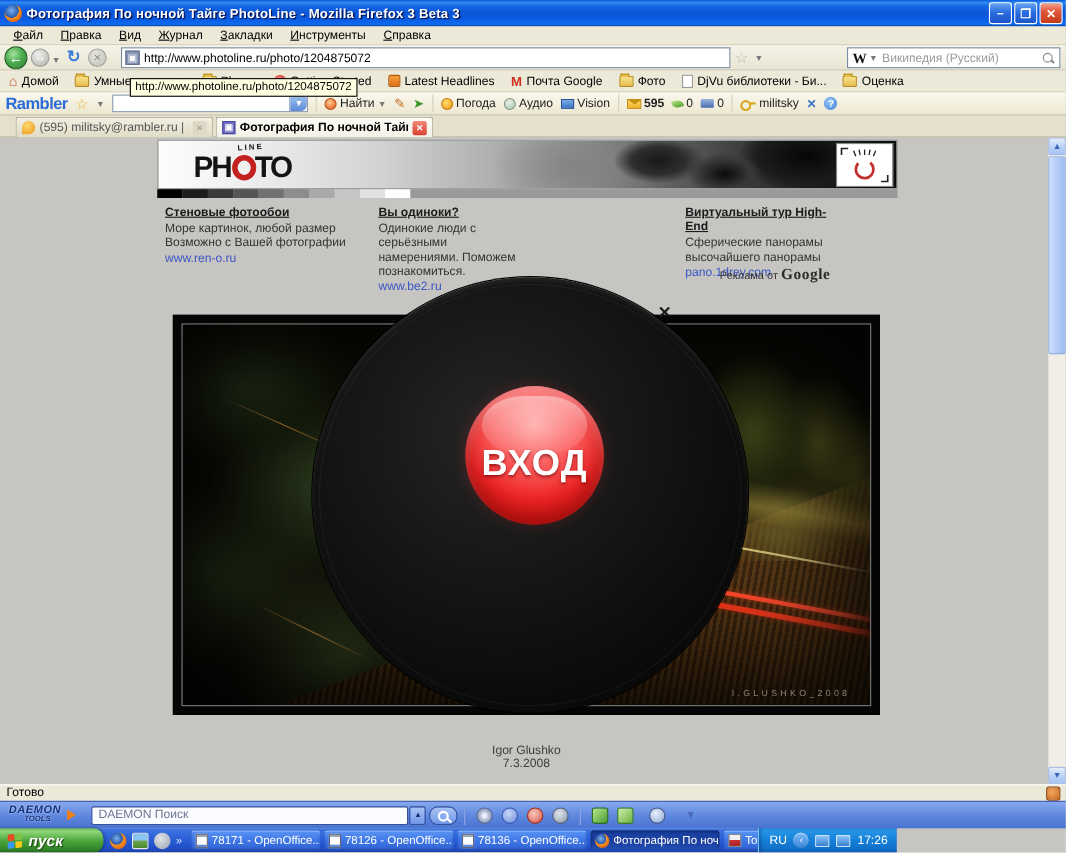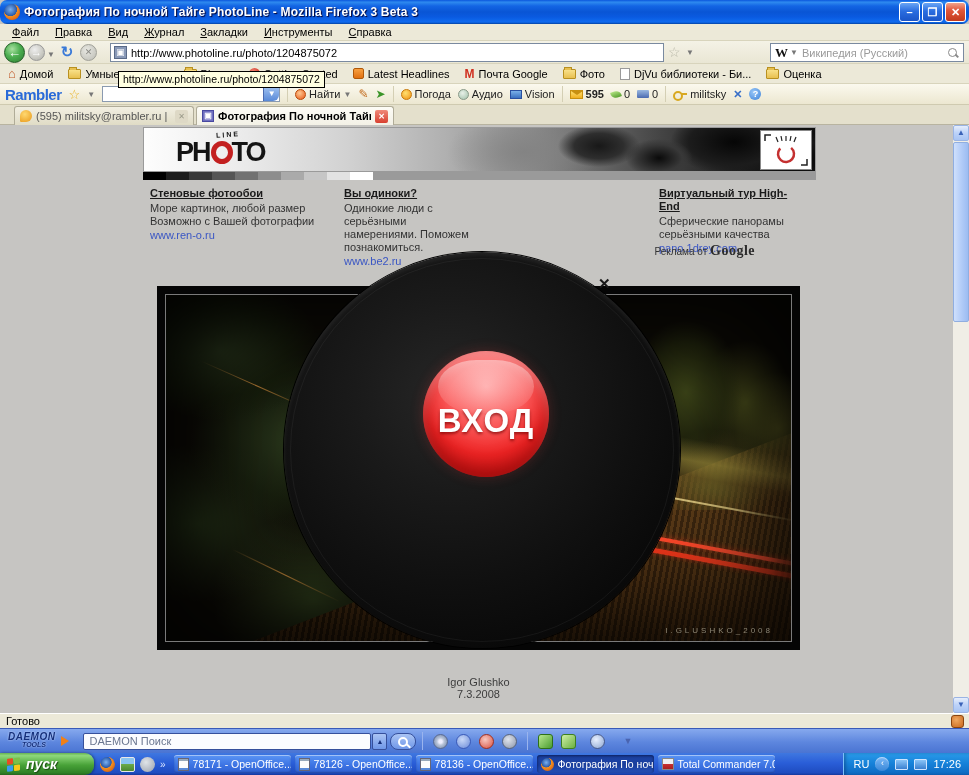--- a/index.html
+++ b/index.html
@@ -3,21 +3,21 @@
 <meta charset="utf-8">
 <style>
   * { margin:0; padding:0; box-sizing:border-box; }
   html,body { width:969px; height:775px; overflow:hidden; }
   body { font-family:"Liberation Sans", sans-serif; font-size:11px; }
   #screen { position:relative; width:969px; height:775px; background:#c6c5c2; overflow:hidden; }
 
   
   #titlebar { position:absolute; left:0; top:0; width:969px; height:24px;
     background:linear-gradient(to bottom,#0a56dd 0%,#2e8aef 9%,#1365e4 25%,#0955d5 50%,#0a5ae0 70%,#0f6bf0 92%,#0341a0 100%);
-    display:flex; align-items:center; color:#fff;border-radius:7px; }
+    display:flex; align-items:center; color:#fff; }
   .ff-icon { width:16px; height:16px; margin:0 4px 0 4px; border-radius:50%;
     background:radial-gradient(circle at 40% 35%, #7ab0f0 0%, #2a5aa8 45%, #f59020 48%, #e06010 80%, #a03c08 100%); }
   #title-text { font-size:12px; font-weight:bold; text-shadow:1px 1px 1px #003; letter-spacing:.2px; }
   #win-controls { position:absolute; right:3px; top:2px; display:flex; gap:2px; }
   .winbtn { width:21px; height:20px; border:1px solid #fff; border-radius:3px; color:#fff;
     font-size:11px; font-weight:bold; display:flex; align-items:center; justify-content:center;
     background:linear-gradient(to bottom,#69a5f5,#2a6de0 45%,#1b55c8); }
   .winbtn.close { background:linear-gradient(to bottom,#f2a38c,#e2573a 40%,#c33a1c); }
 
   
@@ -136,21 +136,21 @@
   #graystrip { position:absolute; left:143px; top:47px; width:673px; height:8px; background:#9a9a9a; display:flex; }
   .gsq { width:23px; height:8px; }
 
   
   .ad-col { position:absolute; top:62px; font-size:11px; color:#333; line-height:13px; }
   .ad-title { font-weight:bold; text-decoration:underline; color:#1a1a1a; margin-bottom:2px; }
   .ad-url { color:#3a56c4; margin-top:1px; }
   #ad0 { left:150px; width:192px; }
   #ad1 { left:344px; width:138px; }
   #ad2 { left:483px; width:140px; }
-  #ad3 { left:623px; width:145px;margin-left:36px; }
+  #ad3 { left:623px; width:145px; }
   #ads-by { position:absolute; left:455px; top:118px; width:300px; text-align:right; color:#333; font-size:10px; }
   #ads-by b { font-family:"Liberation Serif", serif; font-size:14px; color:#2c2c2c; letter-spacing:.5px; }
 
   
   #photo-frame { position:absolute; left:157px; top:161px; width:643px; height:364px; background:#050505; padding:8px; z-index:1; }
   #photo-inner { width:100%; height:100%; border:1px solid #7a7a7a; position:relative; overflow:hidden; background:#0d0b06; }
   #trees-left { position:absolute; left:0; top:0; width:62%; height:100%;
     background:
       radial-gradient(ellipse 130px 90px at 14% 16%, #26321a 0%, rgba(22,30,12,.75) 50%, rgba(0,0,0,0) 78%),
       radial-gradient(ellipse 150px 110px at 36% 42%, #2c3b1e 0%, rgba(26,36,16,.6) 55%, rgba(0,0,0,0) 78%),
@@ -248,21 +248,21 @@
   #d-gear { background:radial-gradient(circle at 40% 35%, #e0e4ec, #8a94a8); border:1px solid #5a6478; }
   #d-green1 { background:linear-gradient(135deg,#b8e890,#4a9c30); border-radius:3px; border:1px solid #2e7018; }
   #d-green2 { background:linear-gradient(135deg,#d0f0a8,#6ab040); border-radius:3px; border:1px solid #3e8020; }
   #d-compass { background:radial-gradient(circle at 40% 35%, #e8f0ff, #8aa4d0); border:1px solid #4a5a88; margin-left:10px; }
   #daemon-drive { flex:0 0 auto; width:400px; height:17px; margin-left:10px; background:linear-gradient(#eef4ff,#cfdffc);
     border:1px solid #36509c; border-radius:8px; display:flex; align-items:center; padding-left:5px; color:#16307c; }
   #drive-disc { width:11px; height:11px; border-radius:50%; background:radial-gradient(circle at 45% 40%, #ffd090 10%, #f09030 55%, #c05810); border:1px solid #8a4410; margin-right:6px; }
   #daemon-drive-caret { margin-left:14px; color:#4a64b0; font-size:9px; }
 
   
-  #taskbar { position:absolute; left:0; top:753px; width:969px; height:22px;
+  #taskbar { position:absolute; left:0; top:753px; width:815px; height:22px;
     background:linear-gradient(#3f77e0,#2a5ed8 45%,#1e4cc0 90%,#15389c); display:flex; align-items:center; }
   #start-btn { width:94px; height:22px; border-radius:0 9px 9px 0;
     background:linear-gradient(#67b354,#8ed87a 12%,#48a238 55%,#2f8126 90%,#25661e);
     display:flex; align-items:center; gap:5px; padding-left:7px; box-shadow:1px 0 3px rgba(0,0,0,.4); }
   #start-flag { width:14px; height:13px; display:grid; grid-template-columns:6px 6px; grid-template-rows:6px 6px; gap:1px; transform:skewY(-6deg); }
   #start-flag i { border-radius:1px; }
   #start-flag i:nth-child(1){background:#e84c22;} #start-flag i:nth-child(2){background:#7cc048;}
   #start-flag i:nth-child(3){background:#389cf0;} #start-flag i:nth-child(4){background:#f8c818;}
   #start-label { color:#fff; font-weight:bold; font-style:italic; font-size:14px; text-shadow:1px 1px 1px #1a4a10; }
   #quicklaunch { display:flex; align-items:center; gap:5px; padding:0 6px; }
@@ -490,21 +490,21 @@
       <div class="ad-body">Море картинок, любой размер Возможно с Вашей фотографии</div>
       <div class="ad-url">www.ren-o.ru</div>
     </div>
     <div class="ad-col" id="ad1">
       <div class="ad-title">Вы одиноки?</div>
       <div class="ad-body">Одинокие люди с серьёзными намерениями. Поможем познакомиться.</div>
       <div class="ad-url">www.be2.ru</div>
     </div>
     <div class="ad-col" id="ad3">
       <div class="ad-title">Виртуальный тур High-End</div>
-      <div class="ad-body">Сферические панорамы серьёзными качества</div>
+      <div class="ad-body">Сферические панорамы высочайшего панорамы</div>
       <div class="ad-url">pano.1drey.com</div>
     </div>
     <div id="ads-by"><span>Реклама от</span> <b>Google</b></div>
 
     <div id="photo-frame">
       <div id="photo-inner">
         <div id="trees-left"></div>
         <div class="twig" id="twig1"></div>
         <div class="twig" id="twig2"></div>
         <div class="twig" id="twig3"></div>

